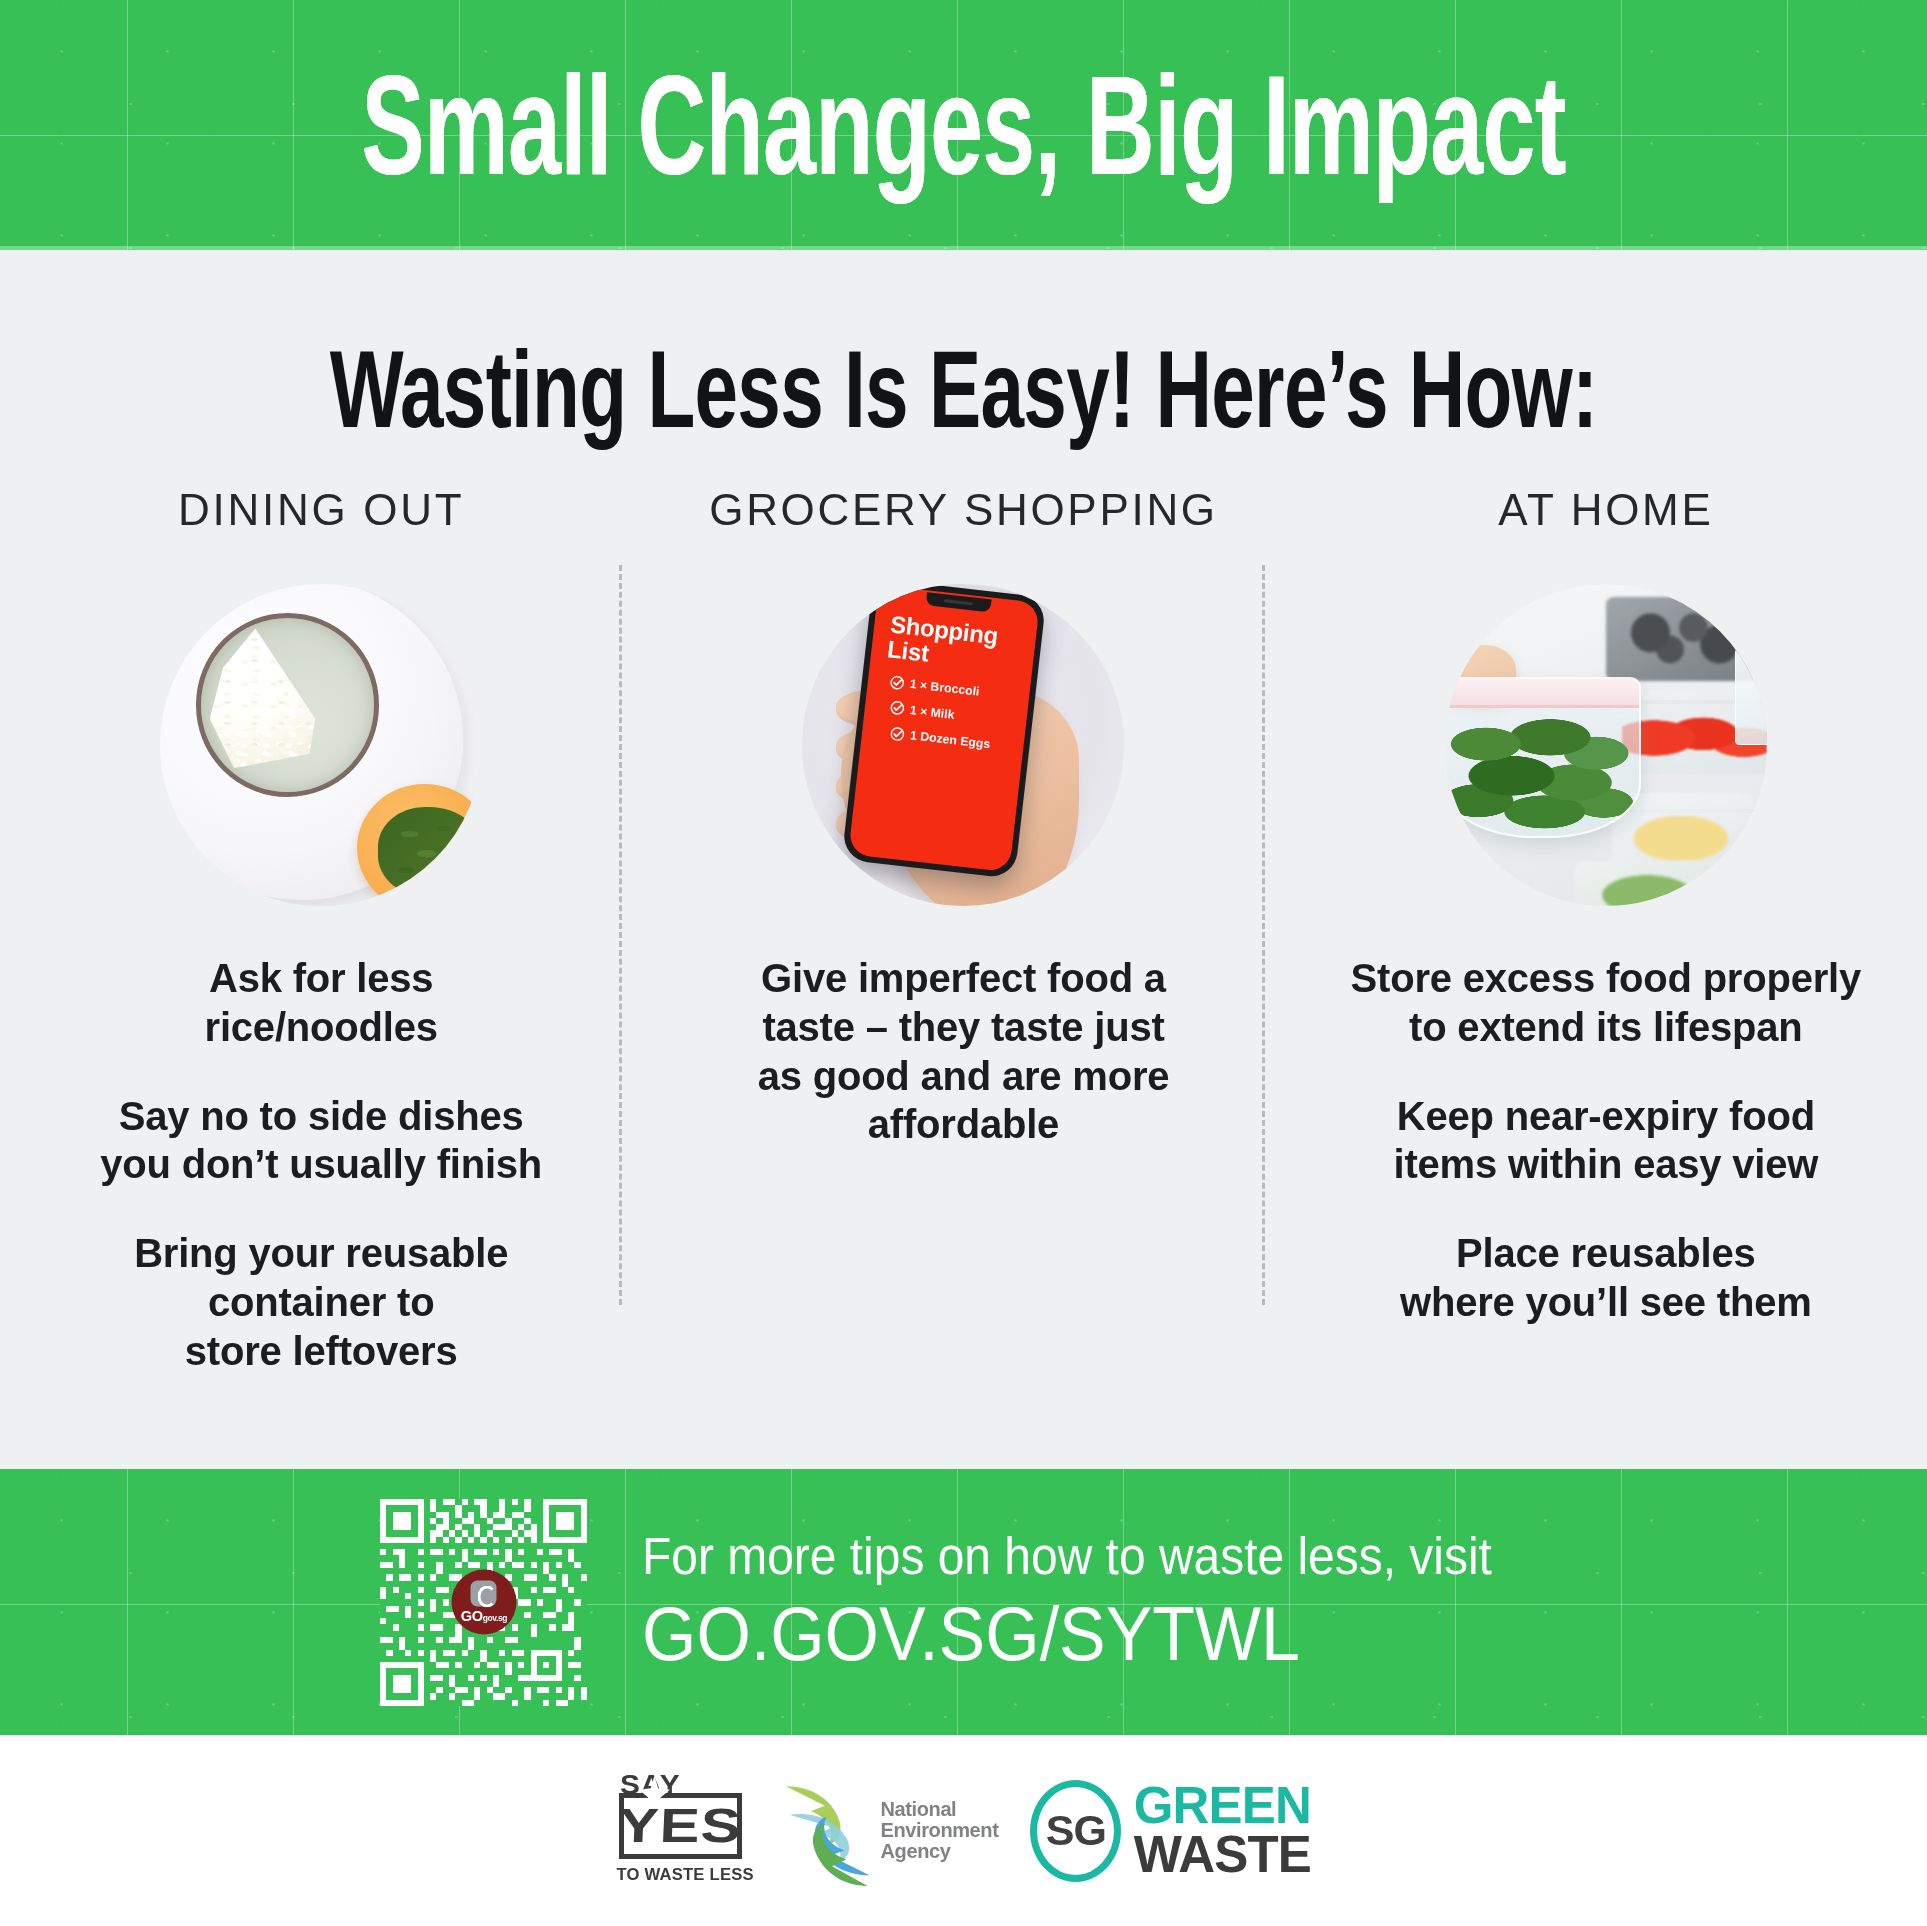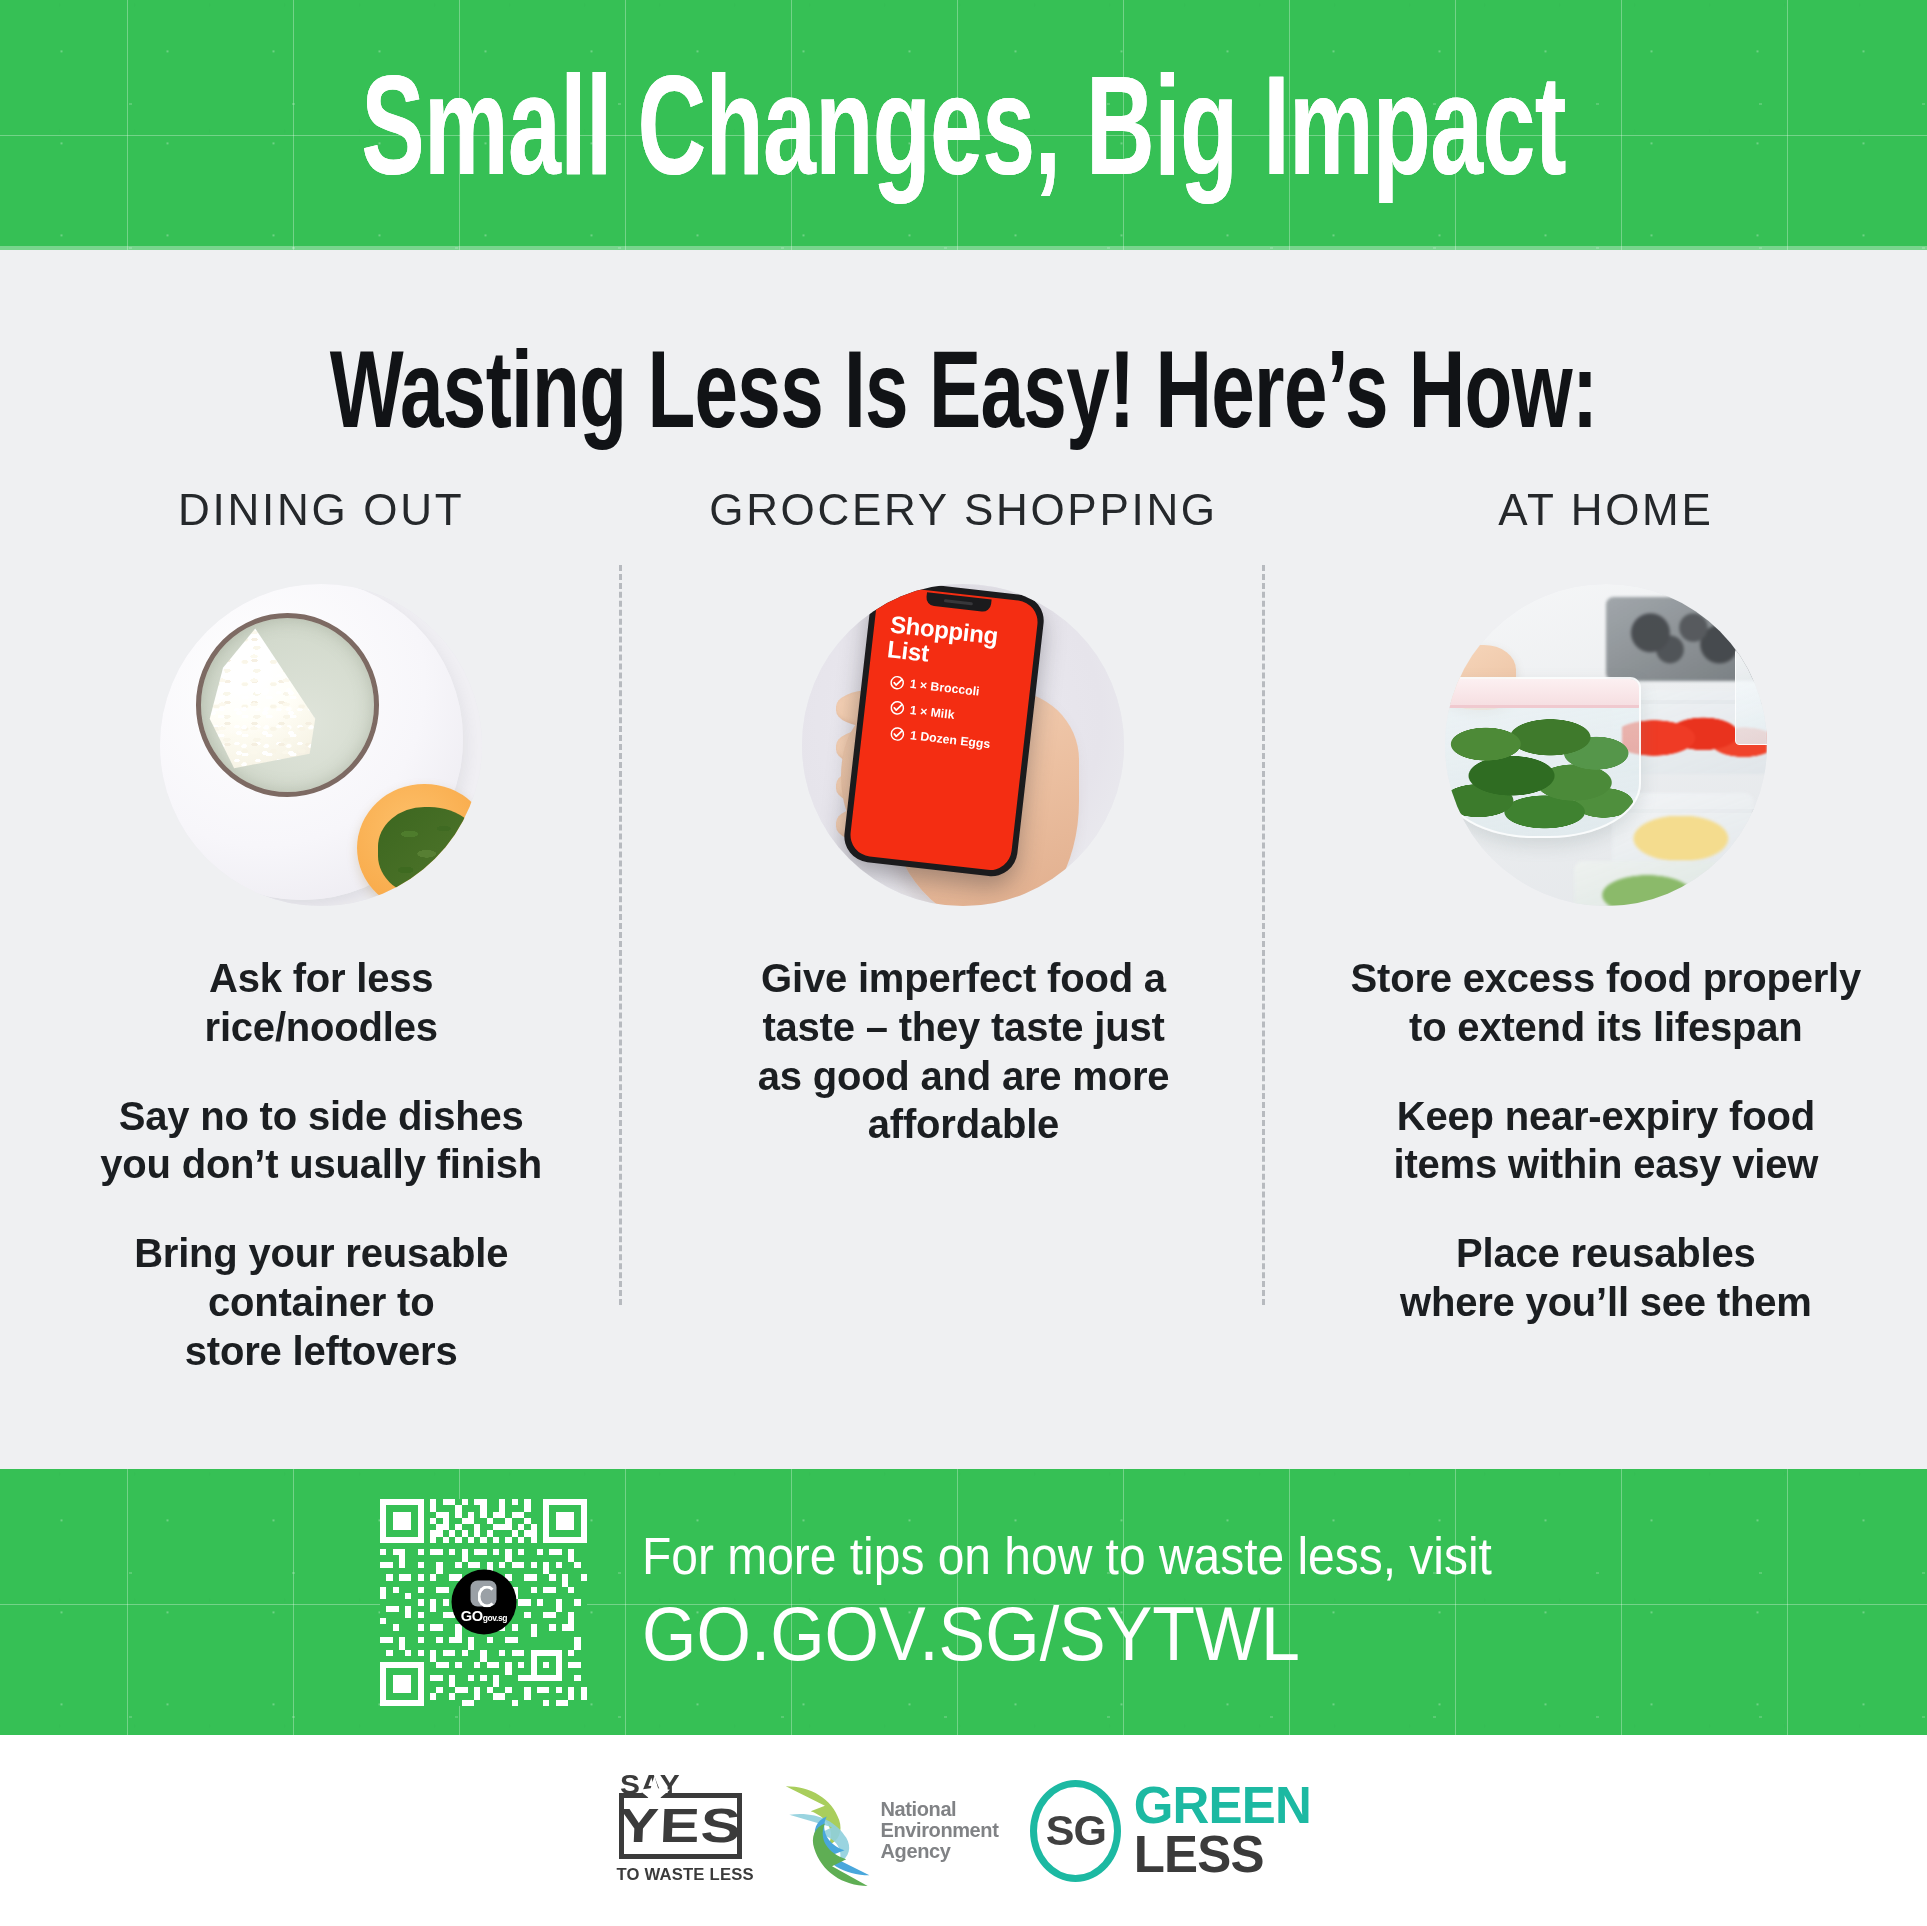--- a/index.html
+++ b/index.html
@@ -334,21 +334,21 @@
     position:absolute; inset:0; z-index:3;
     display:flex; align-items:center; justify-content:center; gap:55px;
   }
   .qr{
     width:207px; height:207px; position:relative; flex:0 0 auto;
   }
   .qr svg{ width:100%; height:100%; display:block; }
   .qr-logo{
     position:absolute; left:50%; top:50%; transform:translate(-50%,-50%);
     width:65px; height:65px; border-radius:50%;
-    background:#000000;
+    background:#7f1d1d;
     display:flex; flex-direction:column; align-items:center; justify-content:center;
     line-height:1;
   }
   .qr-logo .mark{
     width:26px; height:26px; border-radius:7px;
     background:#9aa0a6; position:relative;
   }
   .qr-logo .mark::after{
     content:""; position:absolute; left:6.2px; top:5.4px;
     width:13px; height:15.4px; border-radius:50% 50% 50% 50%;
@@ -814,17 +814,17 @@
 Environment
 Agency</span>
   </div>
 
   <div class="logo-sggp">
     <span class="ring">
       <span>SG</span>
     </span>
     <span class="gp">
       <span class="green">GREEN</span>
-      <span class="plan">LESS</span>
+      <span class="plan">WASTE</span>
     </span>
   </div>
 </div>
 
 
 </body></html>

